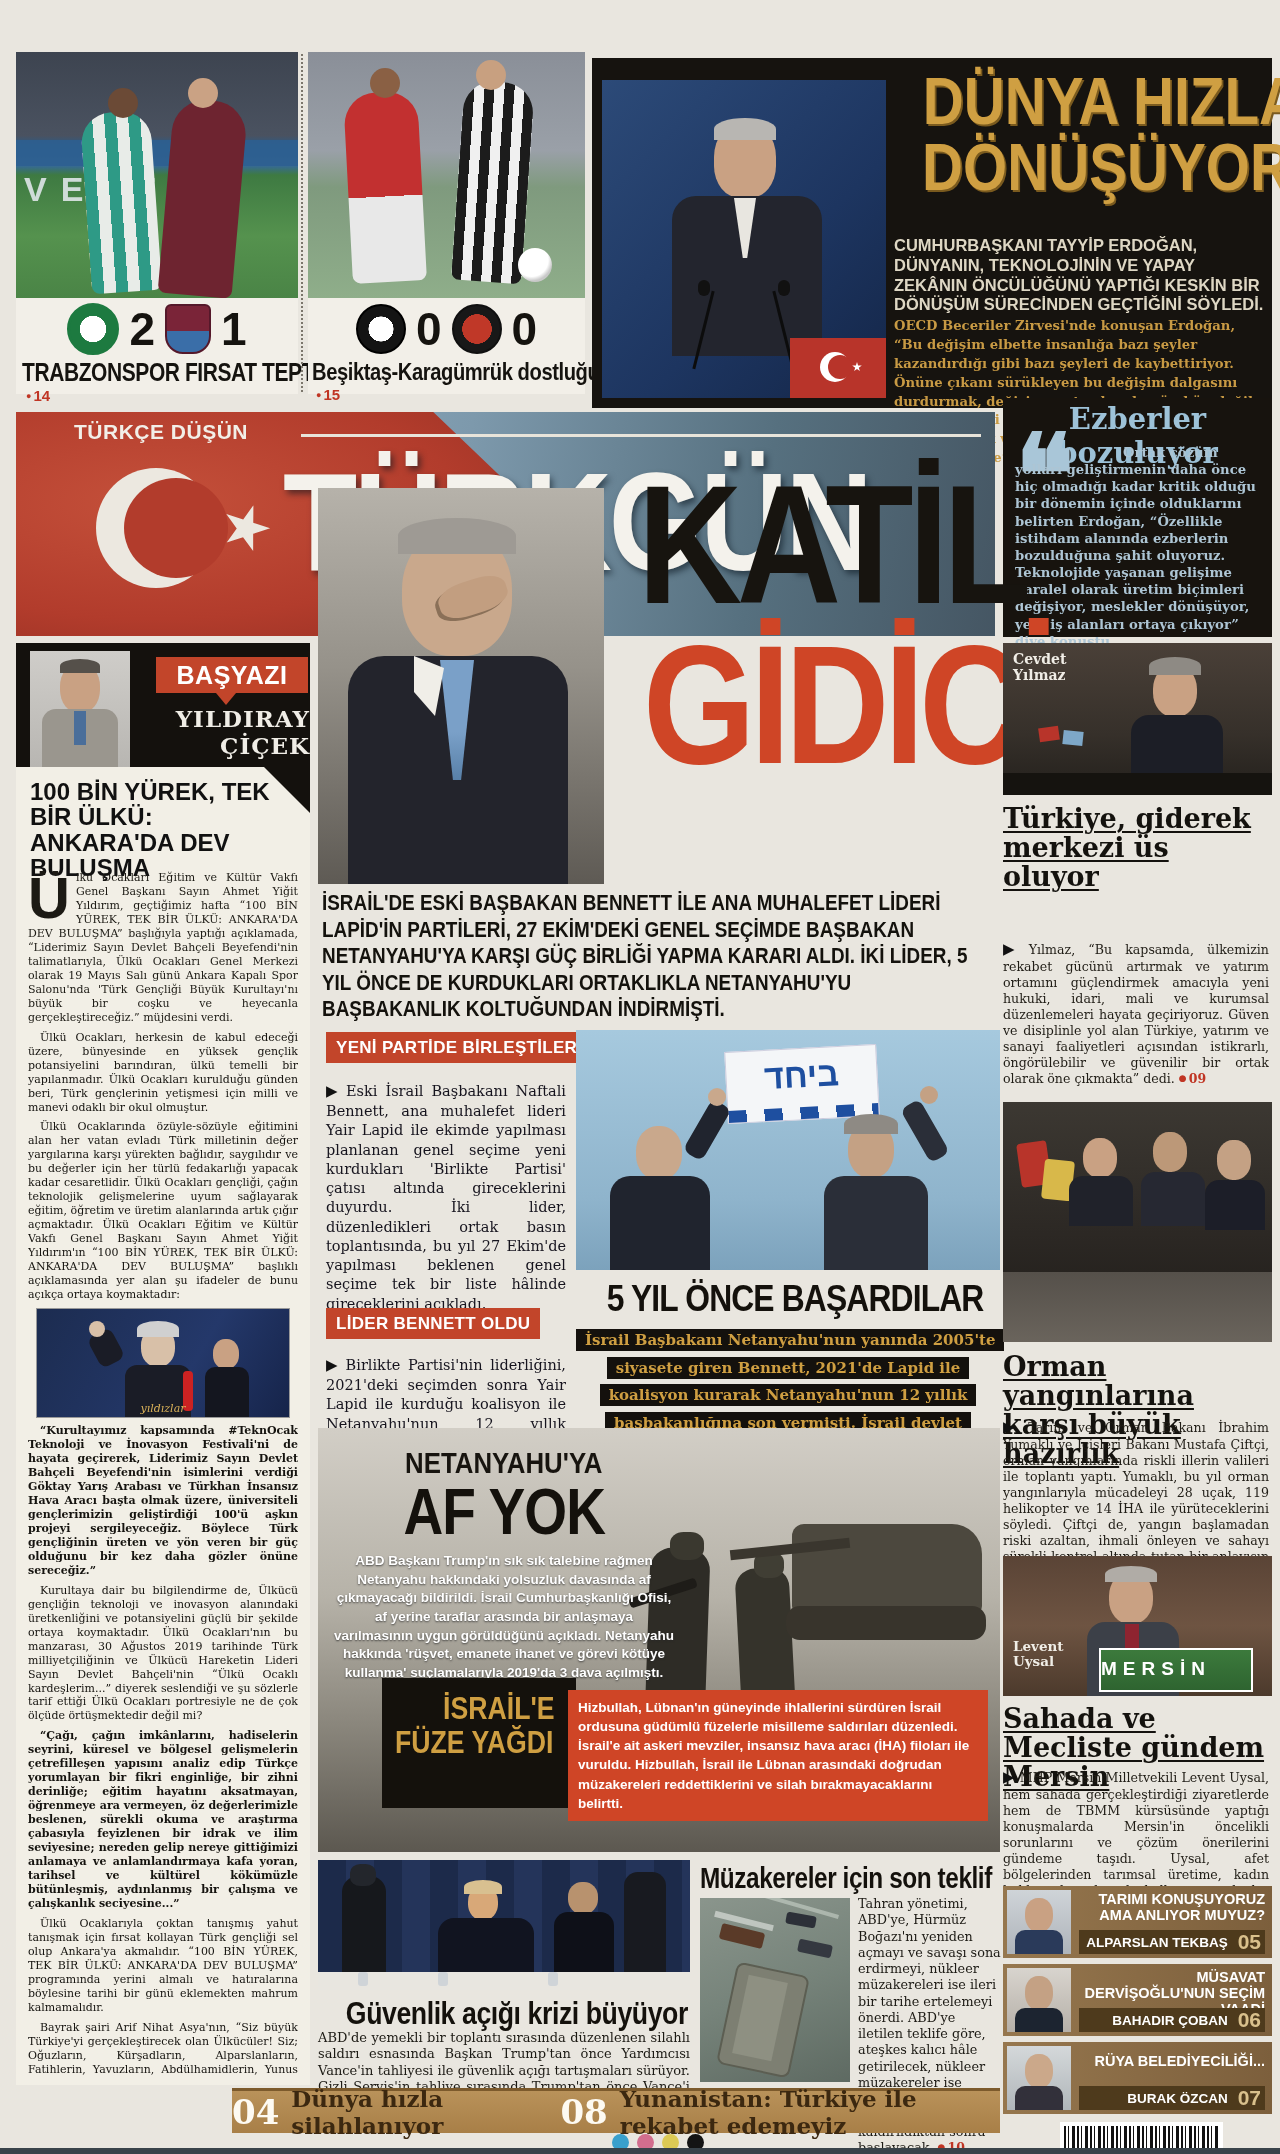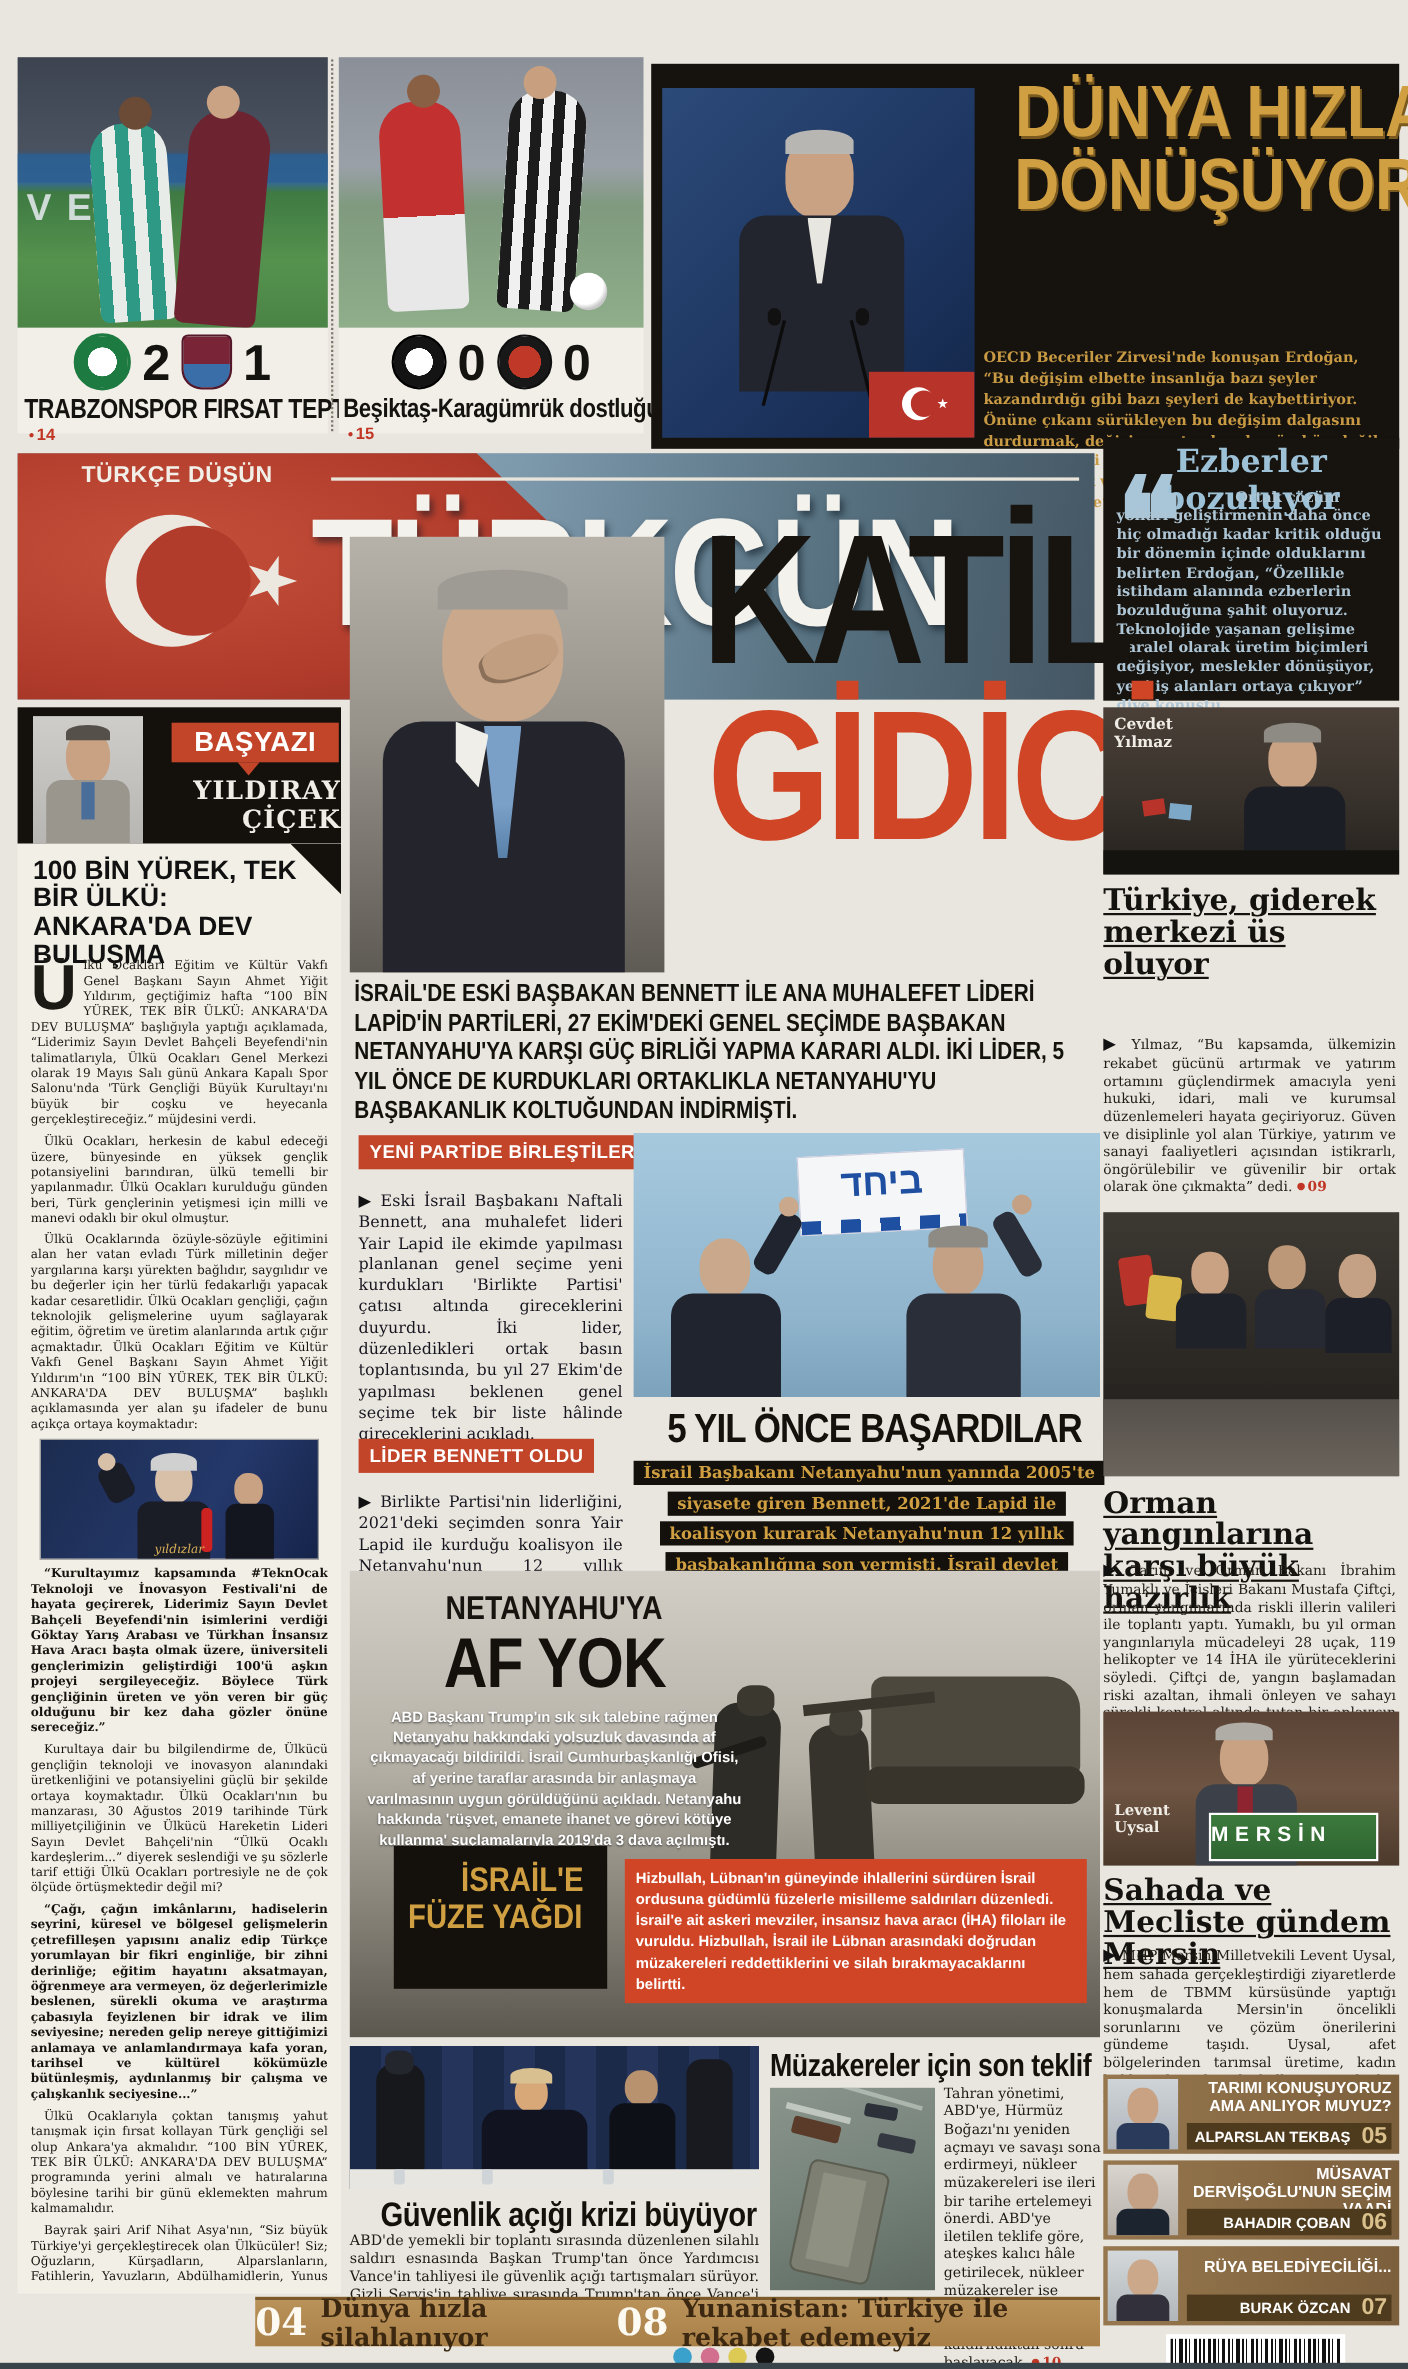--- a/index.html
+++ b/index.html
@@ -88,20 +88,21 @@
       <div class="abs" style="right:0;bottom:0;width:96px;height:60px;background:#b8342a;">
         <div class="abs" style="left:30px;top:14px;width:30px;height:30px;border-radius:50%;background:#fff;"></div>
         <div class="abs" style="left:38px;top:17px;width:24px;height:24px;border-radius:50%;background:#b8342a;"></div>
         <div class="abs" style="left:62px;top:24px;width:10px;height:10px;background:#fff;clip-path:polygon(50% 0,61% 35%,98% 35%,68% 57%,79% 91%,50% 70%,21% 91%,32% 57%,2% 35%,39% 35%);"></div>
       </div>
     </div>
     <div class="abs" style="left:300px;top:10px;width:372px;height:162px;text-align:center;">
       <span class="condC" style="font-size:66px;font-weight:900;color:#cf9f42;line-height:1;text-shadow:2px 2px 0 #7a5a1e;">DÜNYA HIZLA</span><br>
       <span class="condC" style="font-size:66px;font-weight:900;color:#cf9f42;line-height:1;text-shadow:2px 2px 0 #7a5a1e;">DÖNÜŞÜYOR</span>
     </div>
+    <div class="abs" style="left:302px;top:178px;width:370px;font-weight:bold;font-size:16.5px;line-height:1.2;color:#ded7c4;">CUMHURBAŞKANI TAYYİP ERDOĞAN, DÜNYANIN, TEKNOLOJİNİN VE YAPAY ZEKÂNIN ÖNCÜLÜĞÜNÜ YAPTIĞI KESKİN BİR DÖNÜŞÜM SÜRECİNDEN GEÇTİĞİNİ SÖYLEDİ.</div>
     <div class="abs" style="left:302px;top:258px;width:370px;">
       <span class="serif" style="font-weight:bold;font-size:13.2px;line-height:1.28;color:#c89a44;">OECD Beceriler Zirvesi'nde konuşan Erdoğan, “Bu değişim elbette insanlığa bazı şeyler kazandırdığı gibi bazı şeyleri de kaybettiriyor. Önüne çıkanı sürükleyen bu değişim dalgasını durdurmak, değişime set çekmek mümkün değil fakat değişimi doğru okumak, doğru yönlendirmek ve sağlıklı bir şekilde yönetmek bizim elimizde” dedi.</span><span class="pref" style="font-size:13px;color:#c89a44;">08</span>
     </div>
   </div>
 
   <div class="photo" style="left:16px;top:412px;width:979px;height:224px;
        background:linear-gradient(100deg,#9cc0d4 0%,#7d99ac 45%,#56707f 75%,#455663 100%);">
     <div class="abs" style="left:-30px;top:-10px;width:560px;height:250px;
          background:radial-gradient(ellipse at 30% 40%,#c4503a 0%,#b23c2c 55%,#8e2c20 100%);
          clip-path:polygon(0 0,78% 0,92% 30%,70% 60%,88% 100%,0 100%);"></div>
@@ -230,21 +231,21 @@
     <div class="abs" style="right:18px;top:96px;width:190px;height:90px;background:#4c483e;border-radius:12px 30px 8px 8px;"></div>
     <div class="abs" style="right:150px;top:116px;width:120px;height:10px;background:#3a362e;transform:rotate(-6deg);"></div>
     <div class="abs" style="right:14px;top:178px;width:200px;height:34px;background:#38342c;border-radius:14px;"></div>
 
     <div class="abs" style="left:16px;top:18px;width:340px;text-align:center;">
       <span class="condC" style="font-size:30px;font-weight:900;color:#17140f;">NETANYAHU'YA</span><br>
       <span class="condC" style="font-size:64px;font-weight:900;color:#14110c;letter-spacing:-1px;line-height:1;">AF YOK</span>
       <div style="margin-top:8px;font-size:13.5px;font-weight:bold;line-height:1.38;color:#fff;text-shadow:0 1px 2px rgba(40,40,40,.8);text-align:center;">ABD Başkanı Trump'ın sık sık talebine rağmen Netanyahu hakkındaki yolsuzluk davasında af çıkmayacağı bildirildi. İsrail Cumhurbaşkanlığı Ofisi, af yerine taraflar arasında bir anlaşmaya varılmasının uygun görüldüğünü açıkladı. Netanyahu hakkında 'rüşvet, emanete ihanet ve görevi kötüye kullanma' suçlamalarıyla 2019'da 3 dava açılmıştı.</div>
     </div>
 
-    <div class="abs" style="left:40px;top:250px;width:194px;height:130px;background:#14110c;text-align:right;padding:14px 12px 0 0;box-sizing:border-box;">
+    <div class="abs" style="left:64px;top:250px;width:194px;height:130px;background:#14110c;text-align:right;padding:14px 12px 0 0;box-sizing:border-box;">
       <span class="condC" style="font-size:31px;font-weight:900;color:#cf9f42;line-height:1.1;">İSRAİL'E</span><br>
       <span class="condC" style="font-size:31px;font-weight:900;color:#cf9f42;line-height:1.1;">FÜZE YAĞDI</span>
     </div>
     <div class="abs" style="left:250px;top:262px;width:420px;background:#cf4526;padding:8px 10px;box-sizing:border-box;">
       <span style="font-size:13.5px;font-weight:bold;color:#fff;line-height:1.42;">Hizbullah, Lübnan'ın güneyinde ihlallerini sürdüren İsrail ordusuna güdümlü füzelerle misilleme saldırıları düzenledi. İsrail'e ait askeri mevziler, insansız hava aracı (İHA) filoları ile vuruldu. Hizbullah, İsrail ile Lübnan arasındaki doğrudan müzakereleri reddettiklerini ve silah bırakmayacaklarını belirtti.</span>
     </div>
   </div>
 
   <div class="photo" style="left:318px;top:1860px;width:372px;height:130px;
        background:repeating-linear-gradient(90deg,#1c2a4a 0 28px,#24345a 28px 56px);">

